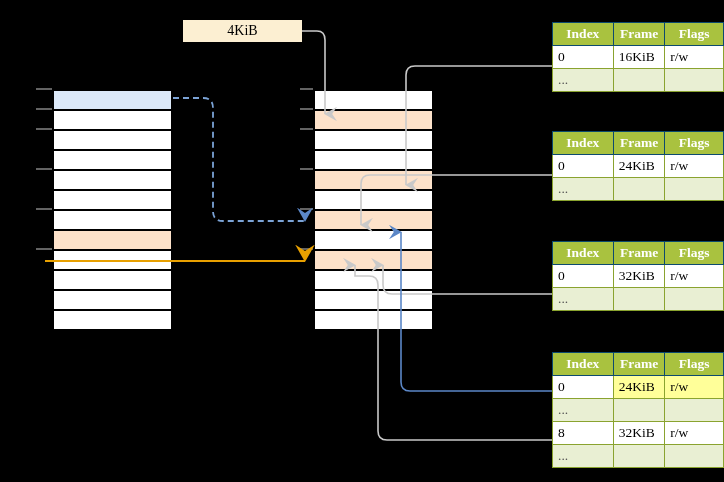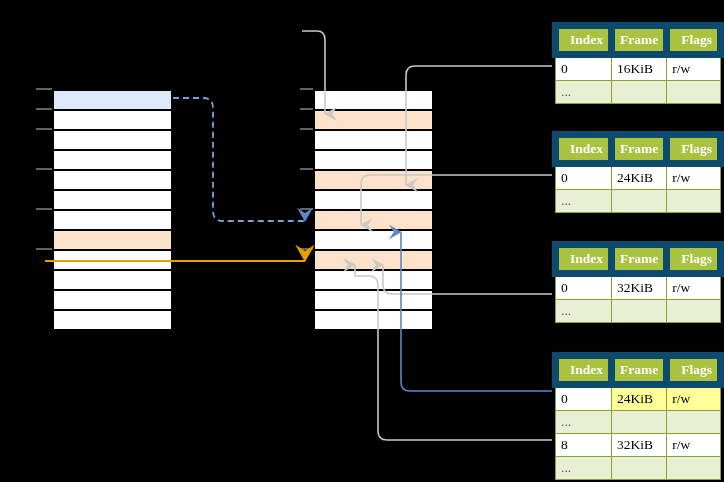--- a/index.html
+++ b/index.html
@@ -12,38 +12,41 @@
   .cell.blue{background:#dce9f9;}
   .cell.peach{background:#fde2ca;}
 
   .sizebox{position:absolute;left:183px;top:20px;width:119px;height:22px;
            background:#fcefd2;border:1px solid #fcefd2;
            display:flex;align-items:center;justify-content:center;
            font-size:14px;color:#000;box-sizing:border-box;}
 
   table.pt{position:absolute;border-collapse:collapse;width:172px;
            font-size:13.5px;color:#000;}
-  table.pt th{background:#a9c23f;color:#fff;font-weight:bold;text-align:right;
-              padding:3px 5px;border:7px solid #0c4a6e;height:22px;box-sizing:border-box;}
+  table.pt th{background:#a9c23f;color:#fff;font-weight:bold;text-align:center;
+              padding:3px 5px;border:1px solid #0c4a6e;height:22px;box-sizing:border-box;}
   table.pt td{background:#fff;padding:3px 5px;border:1px solid #8aa32f;height:21px;
               box-sizing:border-box;}
   table.pt tr.ell td{background:#e9efd3;color:#555;}
   table.pt td.hl{background:#ffff99;}
   table.pt th.c1,table.pt td.c1{width:58px;}
   table.pt th.c2,table.pt td.c2{width:44px;}
   table.pt th.c3,table.pt td.c3{width:56px;font-family:Liberation Serif, serif;}
 
   svg.wires{position:absolute;left:0;top:0;width:724px;height:482px;
             pointer-events:none;overflow:visible;}
 </style>
 </head>
 <body>
 
 <div id="root">
 
+  <div class="sizebox">
+    <span>4KiB</span>
+  </div>
 
   <div class="stack" id="left-stack" style="left:52px;top:89px;width:121px;height:240px;">
       <div class="cell blue" style="top: 0px;"></div>
       <div class="cell" style="top: 20px;"></div>
       <div class="cell" style="top: 40px;"></div>
       <div class="cell" style="top: 60px;"></div>
       <div class="cell" style="top: 80px;"></div>
       <div class="cell" style="top: 100px;"></div>
       <div class="cell" style="top: 120px;"></div>
       <div class="cell peach" style="top: 140px;"></div>

